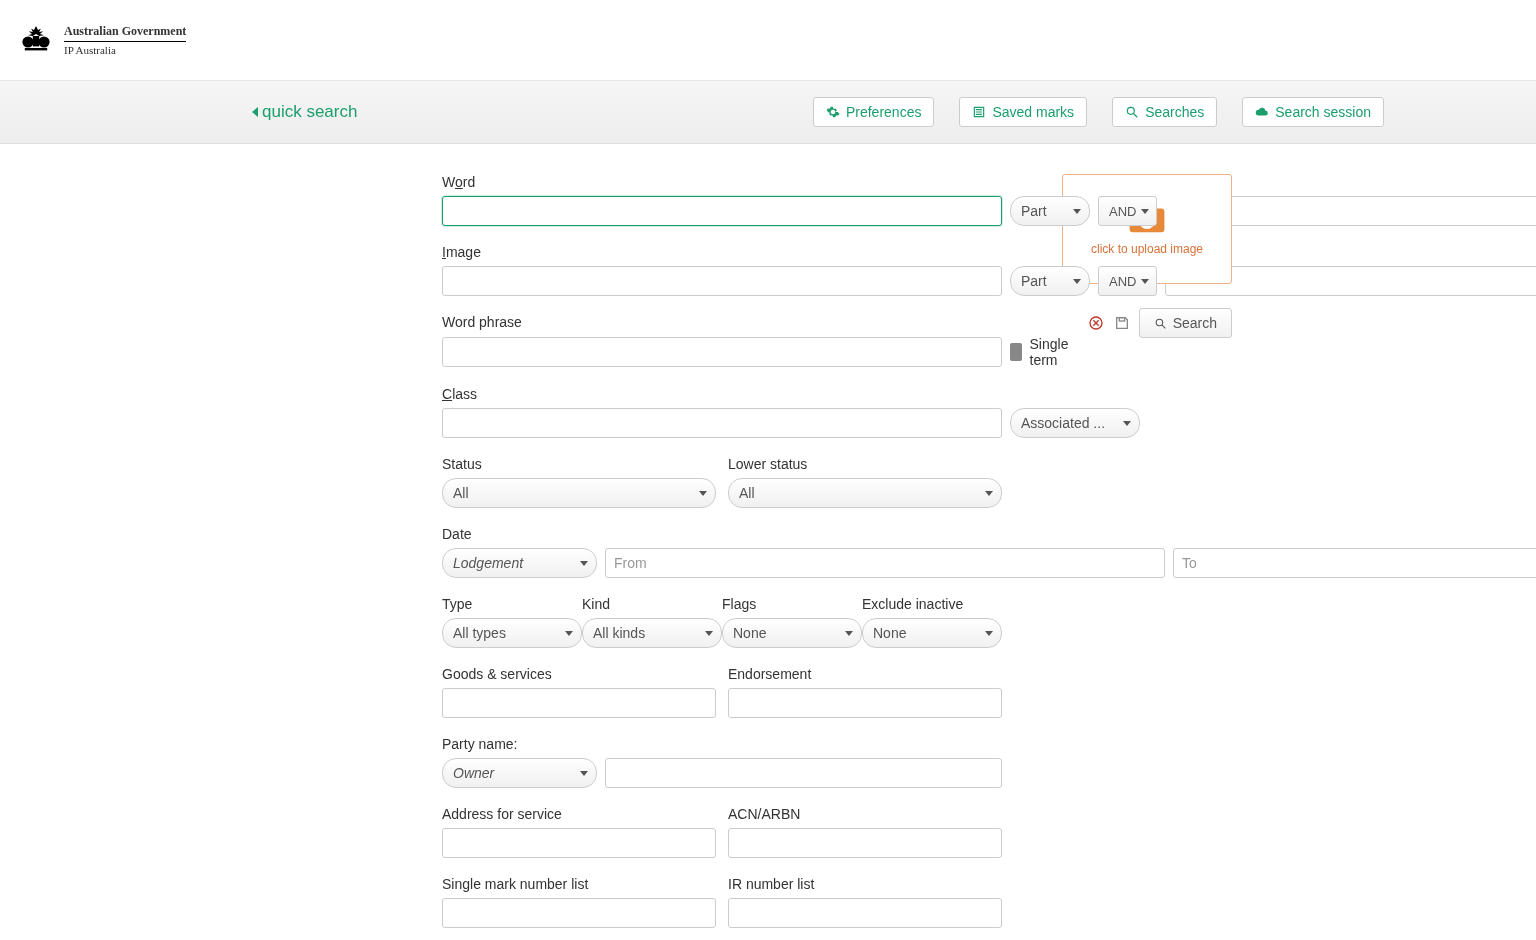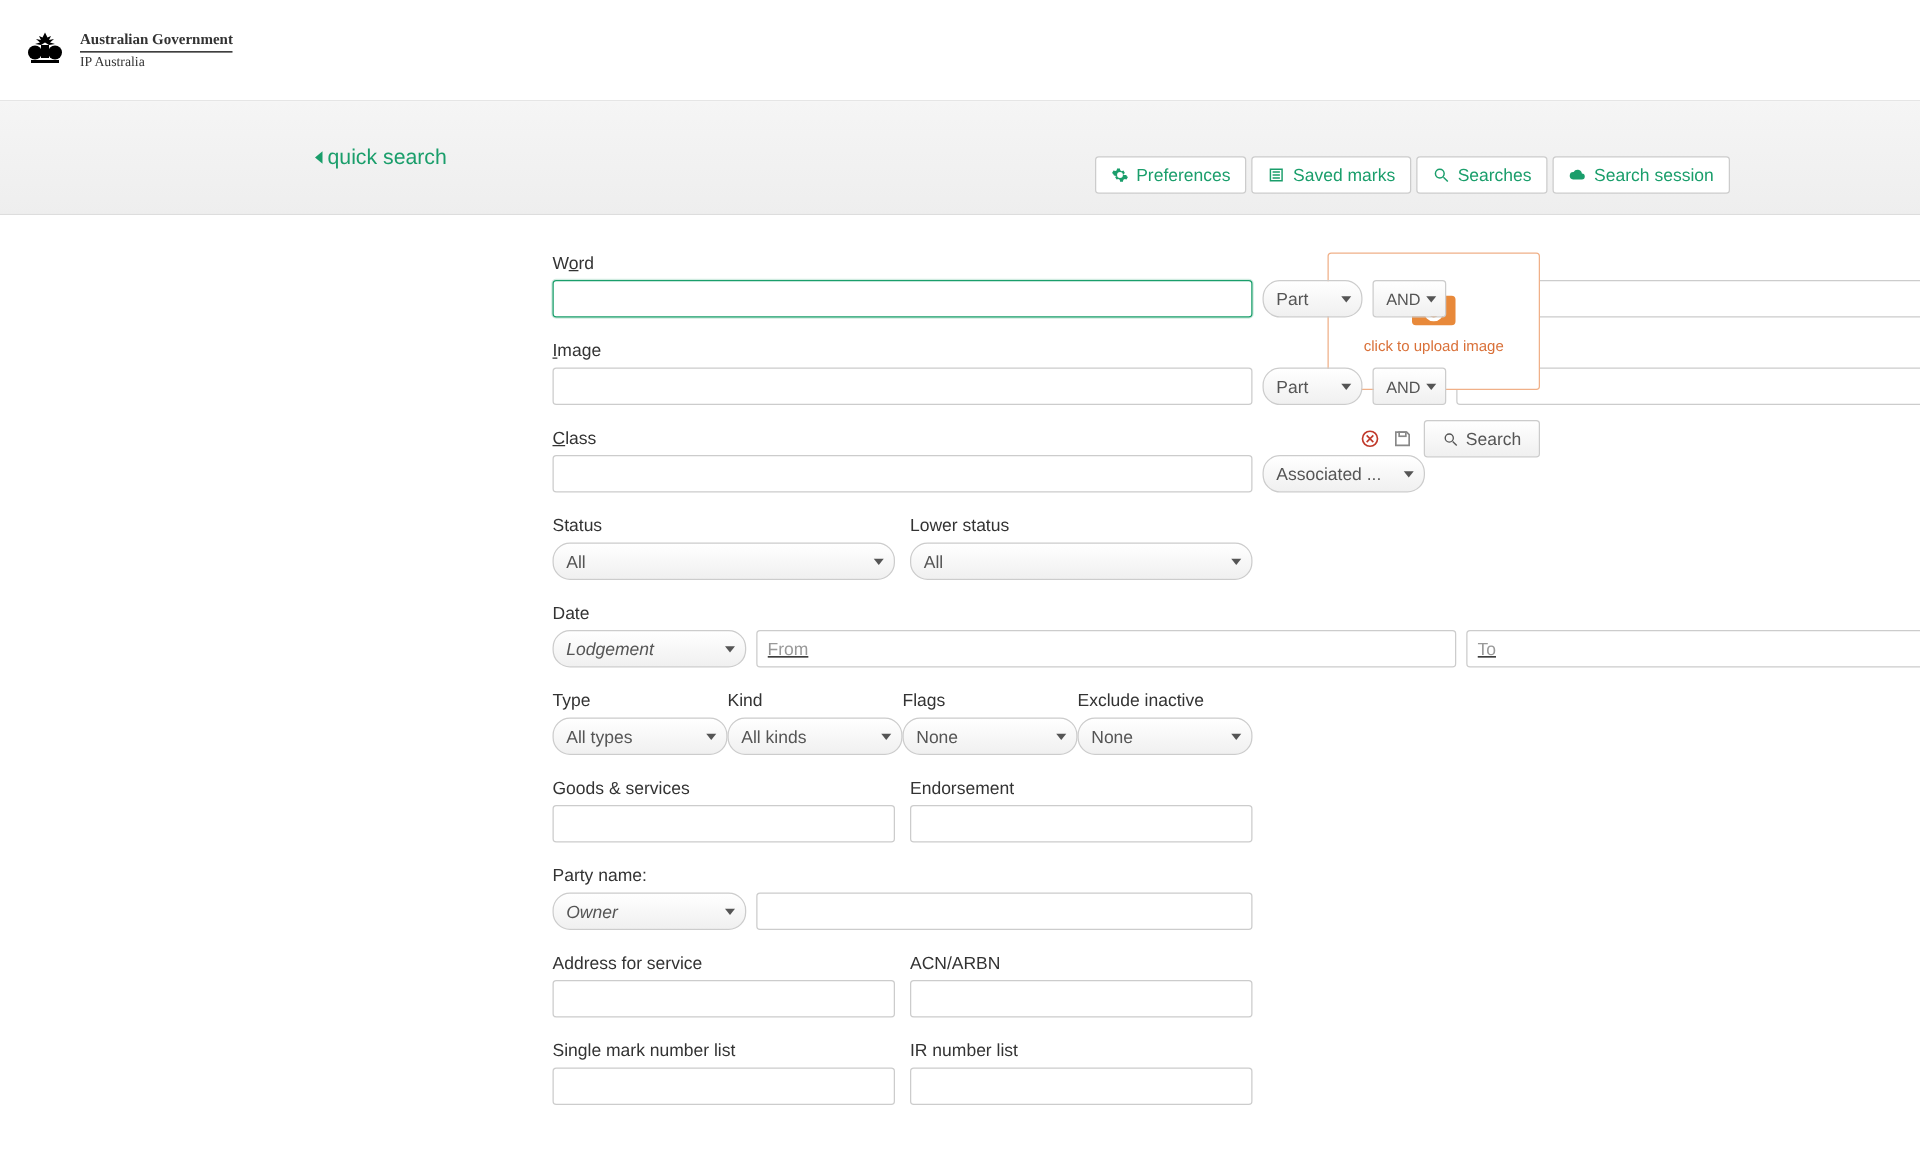--- a/index.html
+++ b/index.html
@@ -6,21 +6,21 @@
 body { margin: 0; font-family: "Helvetica Neue", Helvetica, Arial, sans-serif; font-size: 14px; color: #333; background: #fff; }
 .header-bar { background: #fff; padding: 20px 16px; display: flex; align-items: center; border-bottom: 1px solid #e5e5e5; }
 .logo-crest { width: 40px; height: 40px; margin-right: 8px; }
 .logo-text { font-family: "Times New Roman", serif; }
 .logo-text .line1 { font-weight: bold; font-size: 12px; border-bottom: 1px solid #000; padding-bottom: 2px; margin-bottom: 2px; }
 .logo-text .line2 { font-size: 11px; }
 .subnav { background: linear-gradient(to bottom, #f5f5f5, #eee); border-bottom: 1px solid #ddd; padding: 16px 0; }
 .subnav-inner { max-width: 1280px; margin: 0 auto; display: flex; justify-content: space-between; align-items: center; padding: 0 24px; }
 .quick-search { color: #1a9e6b; font-size: 17px; display: flex; align-items: center; cursor: pointer; margin-left: 100px;}
 .quick-search .caret-left { display:inline-block; width:0; height:0; border-top:5px solid transparent; border-bottom:5px solid transparent; border-right:6px solid #1a9e6b; margin-right:4px;}
-.nav-buttons { display: flex; gap: 4px; margin-top: 28px; }
+.nav-buttons { display: flex; gap: 25px; }
 .nav-btn { background: #fff; border: 1px solid #ccc; border-radius: 3px; padding: 6px 12px; color: #1a9e6b; font-size: 14px; cursor: pointer; display: flex; align-items: center; gap: 6px; }
 .nav-btn svg { width: 14px; height: 14px; fill: #1a9e6b; }
 .main { max-width: 1280px; margin: 0 auto; padding: 30px 24px; display: flex; gap: 60px; }
 .form-col { flex: 1; max-width: 560px; margin-left: 290px;}
 .side-col { width: 200px; margin-right: 80px;}
 .label { display: block; margin-bottom: 6px; font-size: 14px; color: #333; }
 .label u { text-decoration: underline; }
 .row { margin-bottom: 18px; }
 .controls-row { display: flex; gap: 8px; align-items: center; }
 .two-col { display: flex; gap: 12px; }
@@ -61,21 +61,21 @@
   height: 30px; border: 1px solid #ccc; border-radius: 3px;
   background: linear-gradient(to bottom, #fff, #f0f0f0); padding: 0 14px; font-size: 14px; color: #555;
   display: flex; align-items: center; gap: 6px; cursor: pointer;
 }
 .search-btn svg { width: 13px; height: 13px; fill: #555; }
 .w-input { width: 128px; flex: none;}
 .w-part { width: 80px; flex:none;}
 .w-class-input { width: 270px; flex:none;}
 .w-class-sel { width: 130px; flex:none;}
 .w-date-type { width: 155px; flex:none;font-style:italic;}
-.w-date-input { width: 205px; flex:none;text-decoration:underline;}
+.w-date-input { width: 205px; flex:none;}
 .w-phrase { width: 413px; flex:none;}
 </style>
 </head>
 <body>
 
 <div class="header-bar">
   <svg class="logo-crest" viewBox="0 0 100 100">
     <circle cx="30" cy="55" r="14" fill="#000"></circle>
     <circle cx="70" cy="55" r="14" fill="#000"></circle>
     <rect x="42" y="40" width="16" height="26" fill="#000"></rect>
@@ -143,20 +143,30 @@
     <label class="label"><u>I</u><span>mage</span></label>
     <div class="controls-row">
       <input type="text" class="w-input" style="">
       <button class="select-btn w-part">Part</button>
       <button class="op-btn">AND</button>
       <input type="text" class="w-input" style="">
 
     </div>
   </div>
 
+  <div class="row">
+    <label class="label">Word phrase</label>
+    <div class="controls-row">
+      <input type="text" class="w-phrase" style="">
+      <label class="single-term">
+        <span class="checkbox-fake"></span>
+        <span>Single term</span>
+      </label>
+    </div>
+  </div>
 
   <div class="row">
     <label class="label"><u>C</u><span>lass</span></label>
     <div class="controls-row">
       <input type="text" class="w-class-input" style="">
       <button class="select-btn w-class-sel">Associated ...</button>
     </div>
   </div>
 
   <div class="row two-col">

